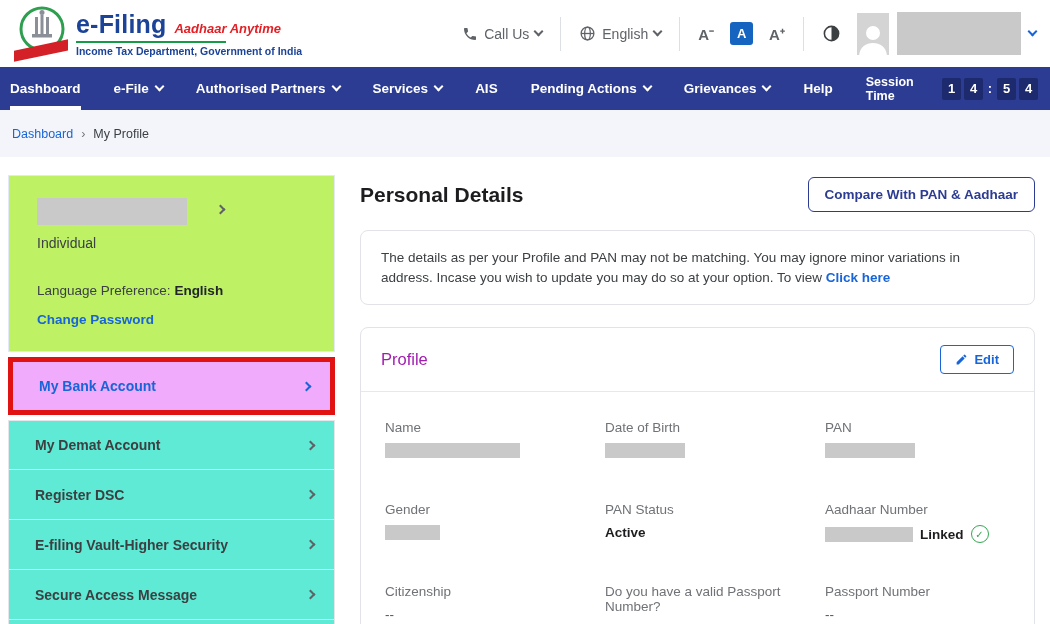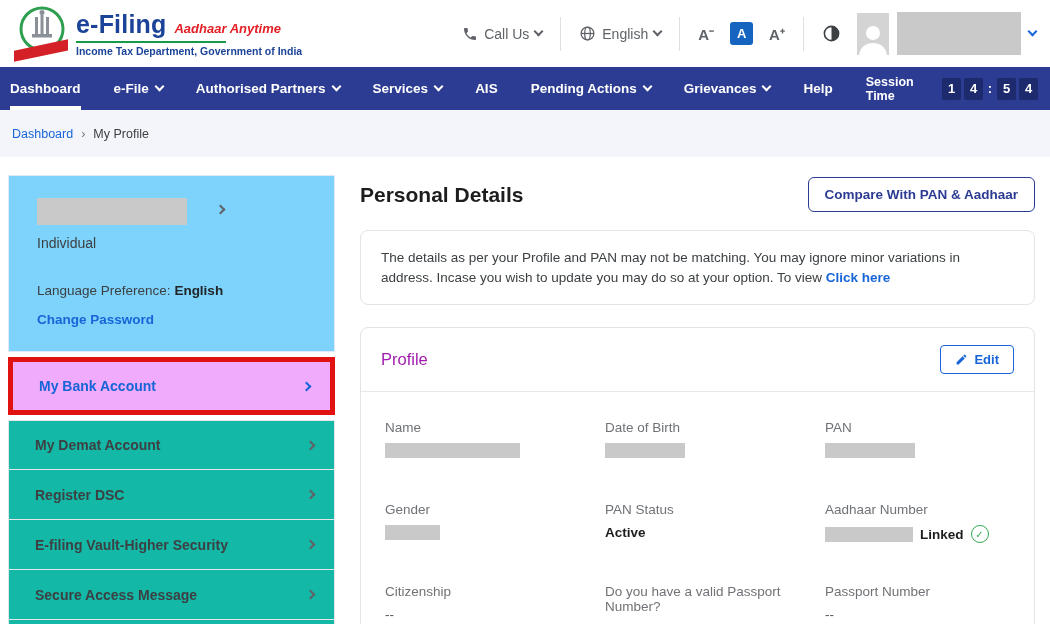--- a/index.html
+++ b/index.html
@@ -41,29 +41,29 @@
   
   .breadcrumb { height:47px; background:#f3f5fa; display:flex; align-items:center; padding:0 12px; font-size:12.5px; gap:8px; }
   .bc-link { color:#1765d8; cursor:pointer; }
   .bc-sep { color:#6f7276; }
   .bc-current { color:#3c4043; }
 
   
   .content { position:relative; height:467px; }
 
   .sidebar { position:absolute; left:8px; top:18px; width:327px; }
-  .profile-summary { background:#7dd3fc; border:1px solid #e1e9f6; padding:22px 34px 24px 28px; position:relative; }
+  .profile-summary { background:#bef264; border:1px solid #e1e9f6; padding:22px 34px 24px 28px; position:relative; }
   .ps-name { width:150px; height:27px; }
   .ps-chev { position:absolute; right:110px; top:30px; }
   .ps-type { font-size:14px; color:#3c4043; margin-top:6px; }
   .ps-lang { font-size:13.5px; color:#3c4043; margin-top:32px; }
   .ps-lang b { color:#212529; }
   .ps-change { font-size:13.5px; color:#1765d8; font-weight:bold; margin-top:14px; cursor:pointer; }
 
-  .menu-row { height:50px; background:#14b8a6; border:1px solid #e4e6ea; border-top:none; display:flex; align-items:center; justify-content:space-between; padding:0 20px 0 26px; cursor:pointer; }
+  .menu-row { height:50px; background:#5eead4; border:1px solid #e4e6ea; border-top:none; display:flex; align-items:center; justify-content:space-between; padding:0 20px 0 26px; cursor:pointer; }
   .menu-row .label { font-size:14px; color:#3c4043; font-weight:bold; }
   .menu-row.active { background:#f0abfc;text-align:center; }
   .menu-row.active .label { color:#1765d8; }
   .annotation { border:5px solid #e01212; margin:5px 0; }
   .annotation .menu-row { border:none; height:48px; }
   .mr-chev { border-color:#5f6368; }
   .active .mr-chev { border-color:#1765d8; }
 
   .main { margin-left:360px; margin-right:15px; padding-top:20px; }
   .main-head { display:flex; align-items:center; justify-content:space-between; }

